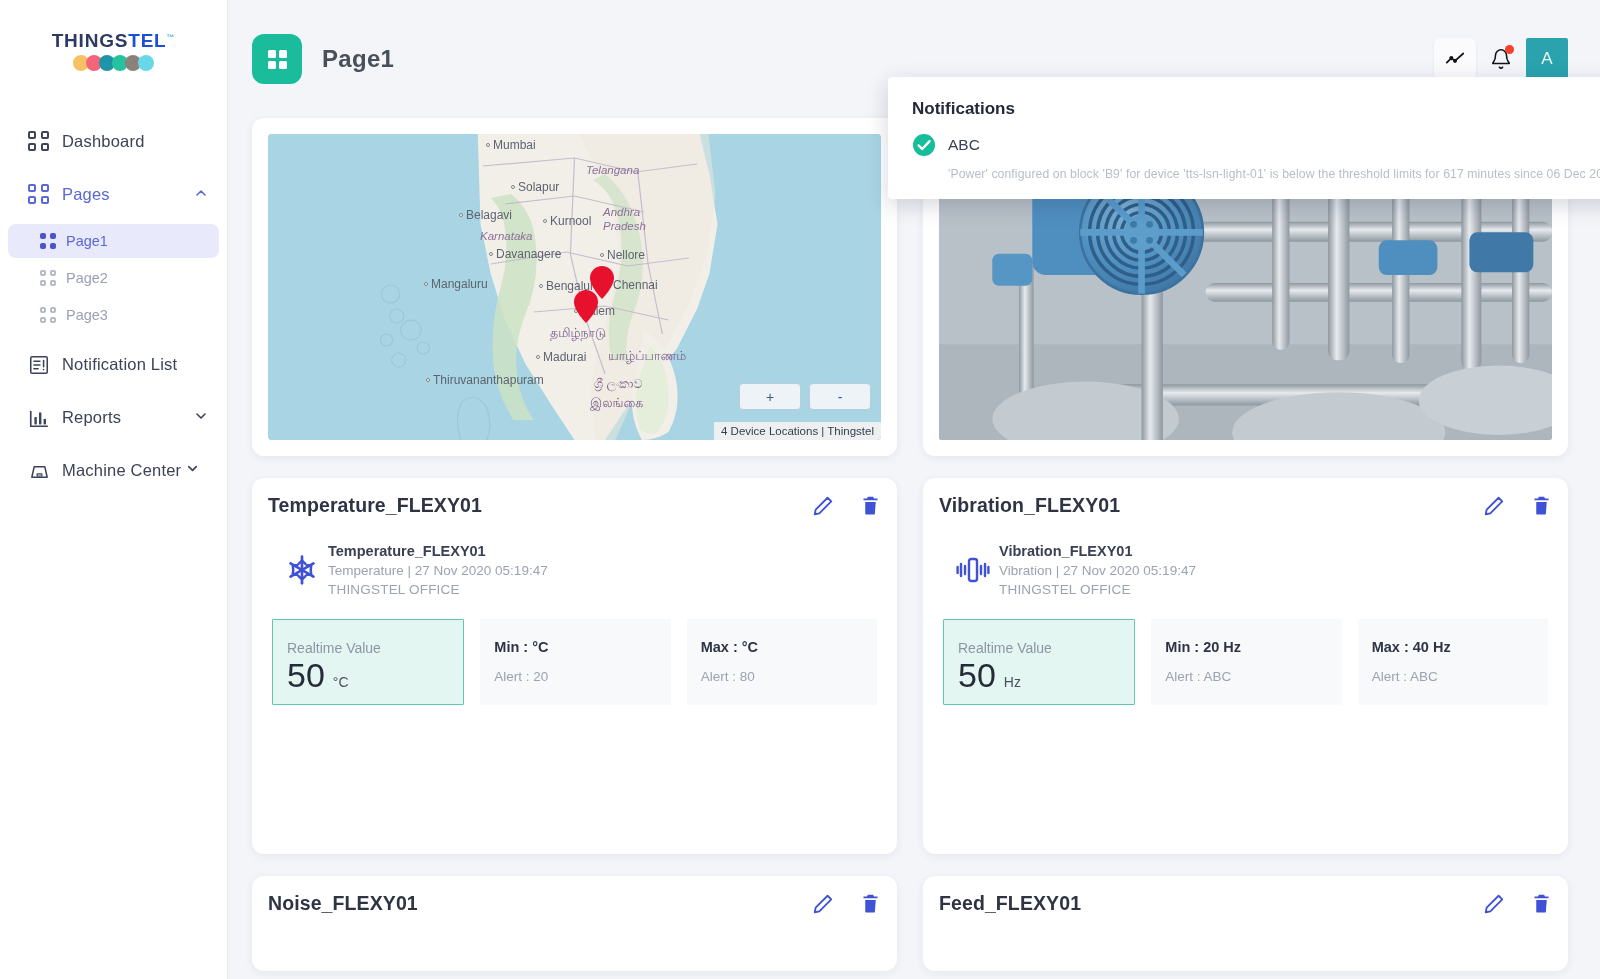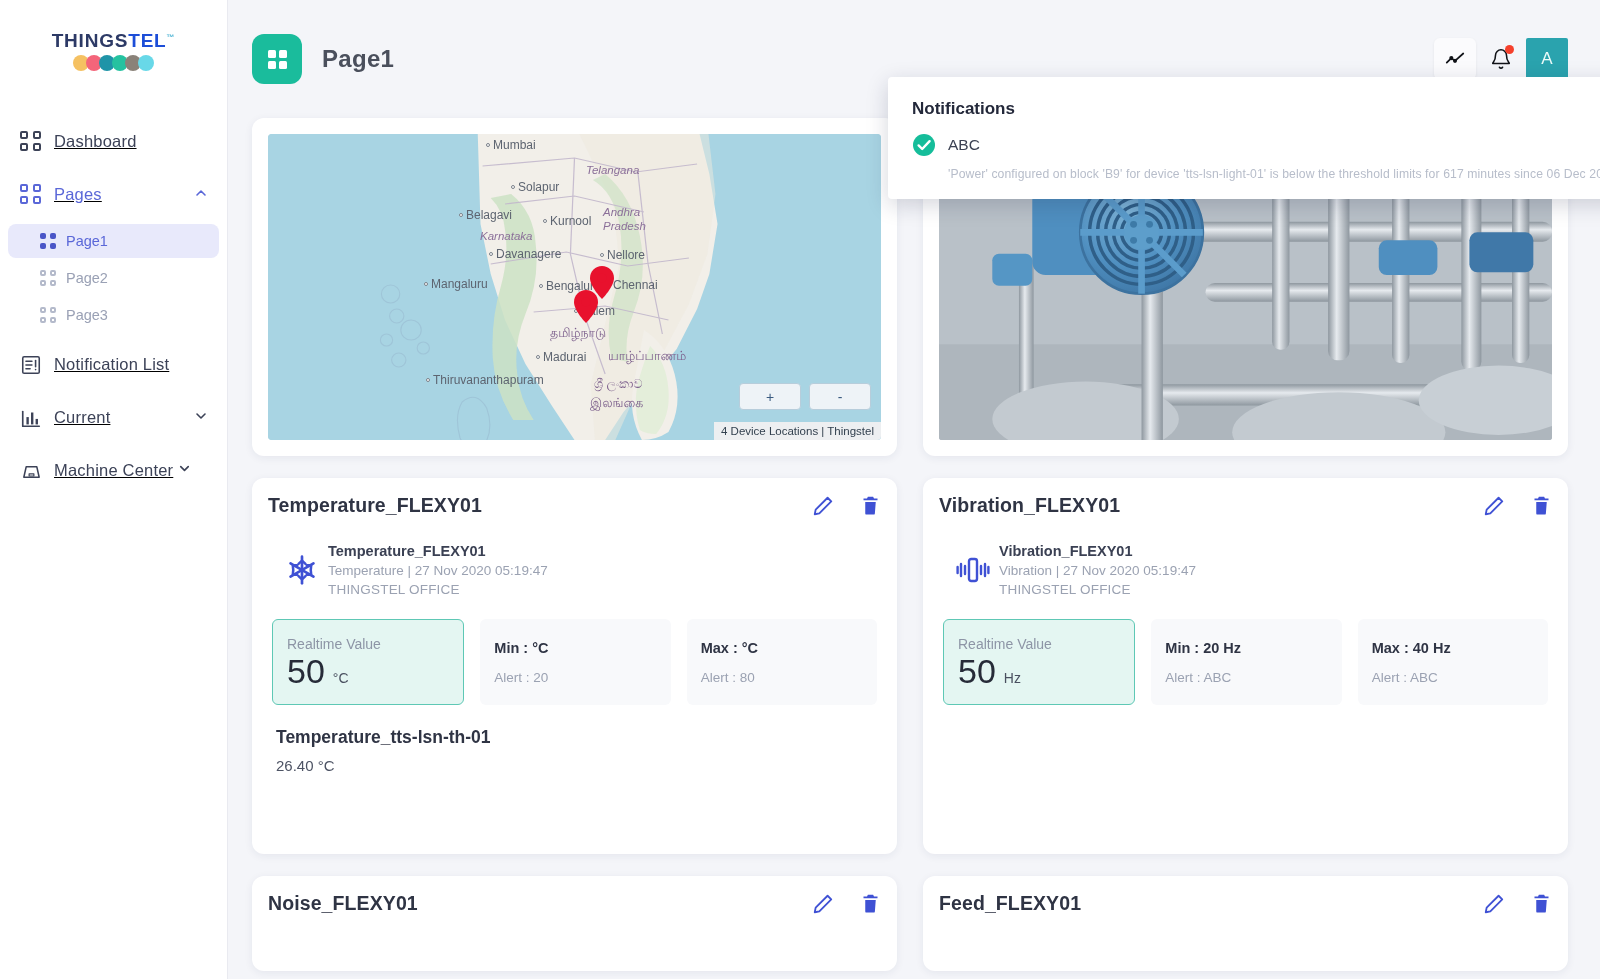--- a/index.html
+++ b/index.html
@@ -24,21 +24,21 @@
   }
   .logo-text .lt-blue { color: #1d4ed8; }
   .logo-tm { font-size: 8px; vertical-align: super; color: #4bb3d4; }
   .logo-dots { margin-top: 3px; display: flex; justify-content: center; }
   .logo-dots i { display:block; width: 16px; height: 16px; border-radius: 50%; margin-left: -3px; }
   .logo-dots i:first-child { margin-left: 0; }
 
   .nav { margin-top: 44px; }
   .nav-item {
     display: flex; align-items: center; height: 53px;
-    padding: 0 18px 0 20px; cursor: pointer; position: relative; text-decoration: underline;
+    padding: 0 18px 0 28px; cursor: pointer; position: relative;
   }
   .nav-ico { width: 34px; flex: 0 0 34px; display:flex; align-items:center; }
   .nav-label { font-size: 16.5px; color: #3c4257; letter-spacing: .2px; }
   .nav-item.active-parent .nav-label { color: #5a67d8; }
   .nav-chev { margin-left: auto; color: #5a67d8; }
   .nav-chev.grey { color: #3c4257; }
 
   .sub-item {
     display: flex; align-items: center; height: 34px;
     margin: 3px 8px; padding-left: 32px; border-radius: 8px; cursor: pointer;
@@ -131,22 +131,22 @@
   .tool { cursor: pointer; display: flex; }
 
   .device-row { display: flex; align-items: center; padding: 0 4px 0 8px; margin-bottom: 22px; }
   .device-ico { width: 52px; flex: 0 0 52px; display: flex; align-items: center; justify-content:center; }
   .device-meta .dm-name { font-size: 14.5px; font-weight: 700; color: #3a4053; margin-bottom: 4px; }
   .device-meta .dm-sub { font-size: 13.5px; color: #9ba2b2; margin-bottom: 4px; }
   .device-meta .dm-loc { font-size: 13.5px; color: #9ba2b2; letter-spacing: .2px; }
 
   .stat-row { display: flex; gap: 16px; padding: 0 4px; }
   .stat {
-    flex: 1 1 0; height: 86px; border-radius: 6px; padding: 12px 14px;
-    background: #f8f9fb; display: flex; flex-direction: column; justify-content: center;
+    flex: 1 1 0; height: 86px; border-radius: 1px; padding: 20px 14px;
+    background: #f8f9fb; display: flex; flex-direction: column; 
   }
   .stat.realtime { background: #e4f6f2; border: 1px solid #5ec8b5; }
   .stat .rt-label { font-size: 14px; color: #8d95a6; margin-bottom: 2px; }
   .stat .rt-value { font-size: 34px; font-weight: 400; color: #262b38; line-height: 1; }
   .stat .rt-unit { font-size: 14px; color: #4a5060; margin-left: 8px; }
   .stat .st-title { font-size: 14.5px; font-weight: 700; color: #2f3444; margin-bottom: 14px; }
   .stat .st-alert { font-size: 13.5px; color: #9ba2b2; }
 
   .reading { padding: 22px 6px 0 8px; }
   .reading .r-name { font-size: 17.5px; font-weight: 700; color: #2f3444; margin-bottom: 9px; }
@@ -275,21 +275,21 @@
       <div class="nav-item">
         <span class="nav-ico">
           <svg width="22" height="22" viewBox="0 0 24 24" fill="none" stroke="#3c4257" stroke-width="1.8" stroke-linecap="round">
             <line x1="3" y1="21" x2="21" y2="21"></line>
             <line x1="3" y1="21" x2="3" y2="5"></line>
             <rect x="7" y="11" width="2.6" height="8" fill="#3c4257" stroke="none"></rect>
             <rect x="12" y="6" width="2.6" height="13" fill="#3c4257" stroke="none"></rect>
             <rect x="17" y="13" width="2.6" height="6" fill="#3c4257" stroke="none"></rect>
           </svg>
         </span>
-        <span class="nav-label">Current</span>
+        <span class="nav-label">Reports</span>
         <span class="nav-chev grey">
           <svg width="16" height="16" viewBox="0 0 24 24" fill="none" stroke="currentColor" stroke-width="2.4" stroke-linecap="round" stroke-linejoin="round">
               <polyline points="6 9 12 15 18 9"></polyline>
             </svg>
         </span>
       </div>
 
       <div class="nav-item">
         <span class="nav-ico">
           <svg width="23" height="23" viewBox="0 0 24 24" fill="none" stroke="#3c4257" stroke-width="1.6" stroke-linejoin="round">
@@ -551,24 +551,20 @@
           <div class="stat">
             <span class="st-title">Min : °C</span>
             <span class="st-alert">Alert : 20</span>
           </div>
           <div class="stat">
             <span class="st-title">Max : °C</span>
             <span class="st-alert">Alert : 80</span>
           </div>
         </div>
 
-        <div class="reading">
-          <div class="r-name">Temperature_tts-lsn-th-01</div>
-          <div class="r-val">26.40 °C</div>
-        </div>
       </div>
 
       <div class="card sensor">
         <div class="card-head">
           <span class="card-title">Vibration_FLEXY01</span>
           <span class="card-tools">
             <span class="tool">
               <svg width="22" height="22" viewBox="0 0 24 24" fill="none" stroke="#3f51d4" stroke-width="2" stroke-linecap="round" stroke-linejoin="round">
                   <path d="M17 3l4 4L8 20l-5 1 1-5z"></path>
                 </svg>

